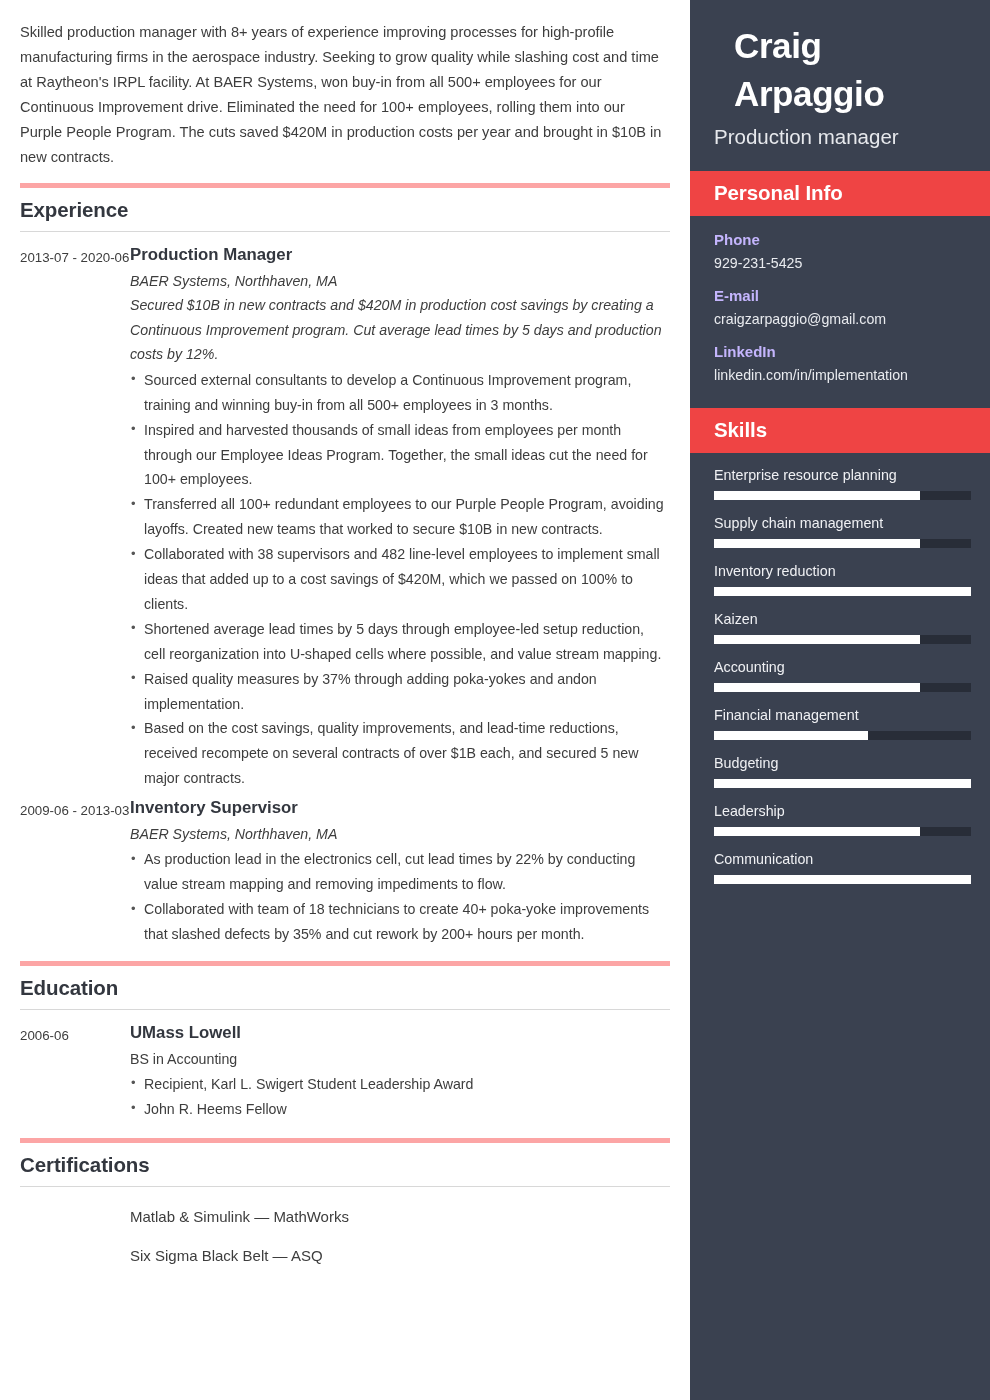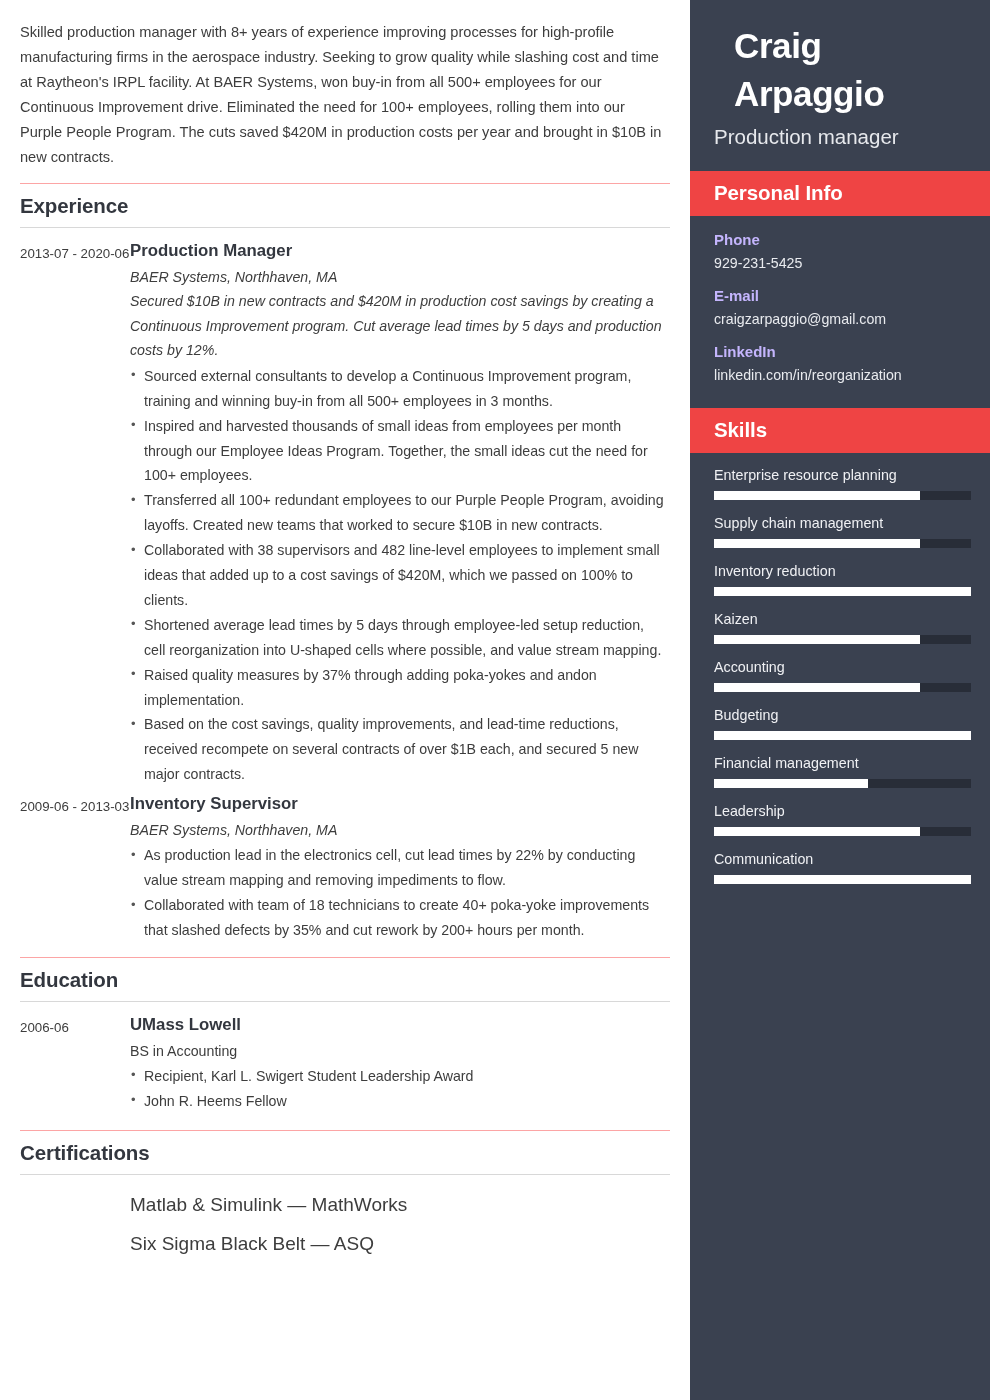--- a/index.html
+++ b/index.html
@@ -30,21 +30,21 @@
     font-size: 14.6px;
     line-height: 25px;
     color: #3d3d3d;
     margin-bottom: 13px;
     text-align: left;
   }
 
   .section { margin-bottom: 0; }
 
   .section-head {
-    border-top: 1px solid #fca5a5;
+    border-top: 5px solid #fca5a5;
     border-bottom: 1px solid #d8d8d8;
     padding: 10px 0 9px 0;
     margin-bottom: 10px;
   }
   .section-head h2 {
     font-size: 20.5px;
     font-weight: bold;
     color: #33373f;
     letter-spacing: -0.1px;
     line-height: 24px;
@@ -109,21 +109,21 @@
     font-size: 13px;
     color: #555;
   }
 
   .cert-row {
     display: flex;
     margin-bottom: 0;
   }
   .cert-spacer { width: 110px; flex: 0 0 110px; }
   .cert-text {
-    font-size: 19px;
+    font-size: 15px;
     line-height: 25px;
     color: #3d3d3d;
     padding: 7px 0 7px 0;
   }
 
   
   .sidebar {
     width: 300px;
     height: 1400px;
     background: #3a4150;
@@ -291,21 +291,21 @@
       <div class="contact-item">
         <div class="contact-label">Phone</div>
         <div class="contact-value">929-231-5425</div>
       </div>
       <div class="contact-item">
         <div class="contact-label">E-mail</div>
         <div class="contact-value">craigzarpaggio@gmail.com</div>
       </div>
       <div class="contact-item">
         <div class="contact-label">LinkedIn</div>
-        <div class="contact-value">linkedin.com/in/reorganization</div>
+        <div class="contact-value">linkedin.com/in/implementation</div>
       </div>
     </div>
 
     <div class="side-head">
       <h3>Skills</h3>
     </div>
     <div class="skills-body">
       <div class="skill">
         <div class="skill-name">Enterprise resource planning</div>
         <div class="skill-track">
@@ -330,29 +330,29 @@
           <div class="skill-fill" style="width: 80%;"></div>
         </div>
       </div>
       <div class="skill">
         <div class="skill-name">Accounting</div>
         <div class="skill-track">
           <div class="skill-fill" style="width: 80%;"></div>
         </div>
       </div>
       <div class="skill">
+        <div class="skill-name">Financial management</div>
+        <div class="skill-track">
+          <div class="skill-fill" style="width: 60%;"></div>
+        </div>
+      </div>
+      <div class="skill">
         <div class="skill-name">Budgeting</div>
         <div class="skill-track">
           <div class="skill-fill" style="width: 100%;"></div>
-        </div>
-      </div>
-      <div class="skill">
-        <div class="skill-name">Financial management</div>
-        <div class="skill-track">
-          <div class="skill-fill" style="width: 60%;"></div>
         </div>
       </div>
       <div class="skill">
         <div class="skill-name">Leadership</div>
         <div class="skill-track">
           <div class="skill-fill" style="width: 80%;"></div>
         </div>
       </div>
       <div class="skill">
         <div class="skill-name">Communication</div>

